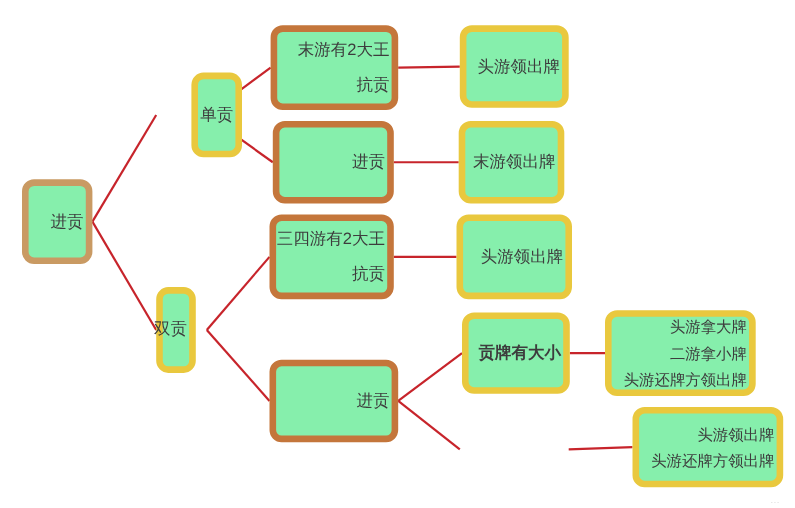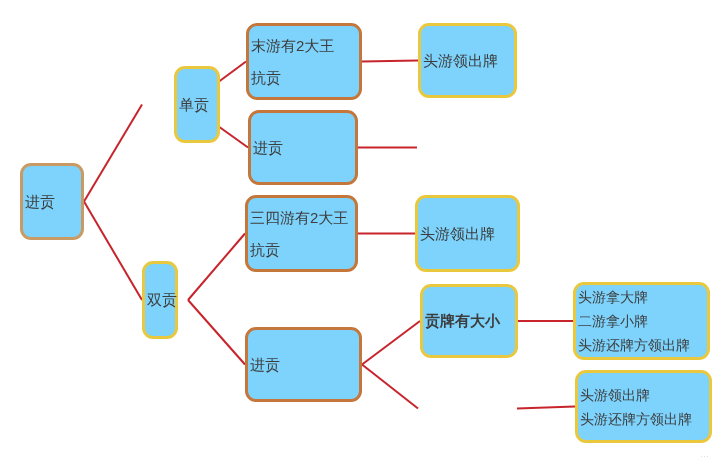--- a/index.html
+++ b/index.html
@@ -19,26 +19,26 @@
     position: absolute;
     left: 0;
     top: 0;
     width: 723px;
     height: 462px;
     pointer-events: none;
   }
   .node {
     position: absolute;
     box-sizing: border-box;
-    background: #7dd3fc;
-    border: 3px solid #b91c1c;
+    background: #86efac;
+    border: 6px solid #b91c1c;
     border-radius: 11px;
     display: flex;
     flex-direction: column;
-    align-items: flex-start;
+    align-items: flex-end;
     justify-content: center;
     text-align: center;
     color: #3d3d3d;
     font-size: 15px;
     line-height: 32px;
     padding: 2px;
   }
   .node.dense {
     font-size: 14px;
     line-height: 24px;
@@ -108,31 +108,34 @@
   </div>
 
   <div class="node" style="left: 245px; top: 327px; width: 117px; height: 75px; border-color: rgb(196, 118, 59); color: rgb(61, 61, 61);">
     <span class="nl">进贡</span>
   </div>
 
   <div class="node" style="left: 418px; top: 23px; width: 99px; height: 75px; border-color: rgb(233, 200, 62); color: rgb(61, 61, 61);">
     <span class="nl">头游领出牌</span>
   </div>
 
+  <div class="node" style="left: 417px; top: 110px; width: 96px; height: 75px; border-color: rgb(233, 200, 62); color: rgb(61, 61, 61);">
+    <span class="nl">末游领出牌</span>
+  </div>
 
   <div class="node" style="left: 415px; top: 195px; width: 105px; height: 77px; border-color: rgb(233, 200, 62); color: rgb(61, 61, 61);">
     <span class="nl">头游领出牌</span>
   </div>
 
   <div class="node" style="left: 420px; top: 284px; width: 98px; height: 74px; border-color: rgb(233, 200, 62); color: rgb(61, 61, 61); font-weight: bold;">
     <span class="nl">贡牌有大小</span>
   </div>
 
 
-  <div class="node dense" style="left: 573px; top: 282px; width: 137px; height: 78px; border-color: rgb(233, 200, 62); color: rgb(61, 61, 61);">
+  <div class="node dense" style="left: 550px; top: 282px; width: 137px; height: 78px; border-color: rgb(233, 200, 62); color: rgb(61, 61, 61);">
     <span class="nl">头游拿大牌</span>
     <span class="nl">二游拿小牌</span>
     <span class="nl">头游还牌方领出牌</span>
   </div>
 
   <div class="node dense" style="left: 575px; top: 370px; width: 137px; height: 73px; border-color: rgb(233, 200, 62); color: rgb(61, 61, 61);">
     <span class="nl">头游领出牌</span>
     <span class="nl">头游还牌方领出牌</span>
   </div>
 

